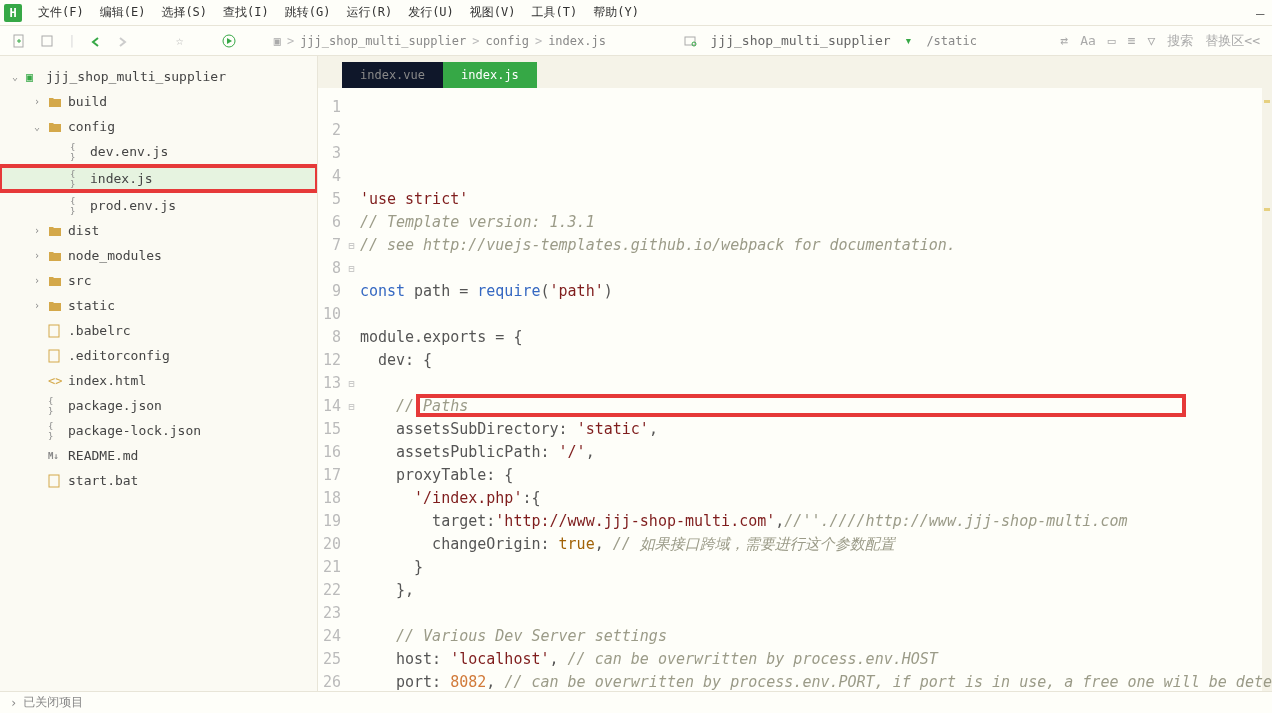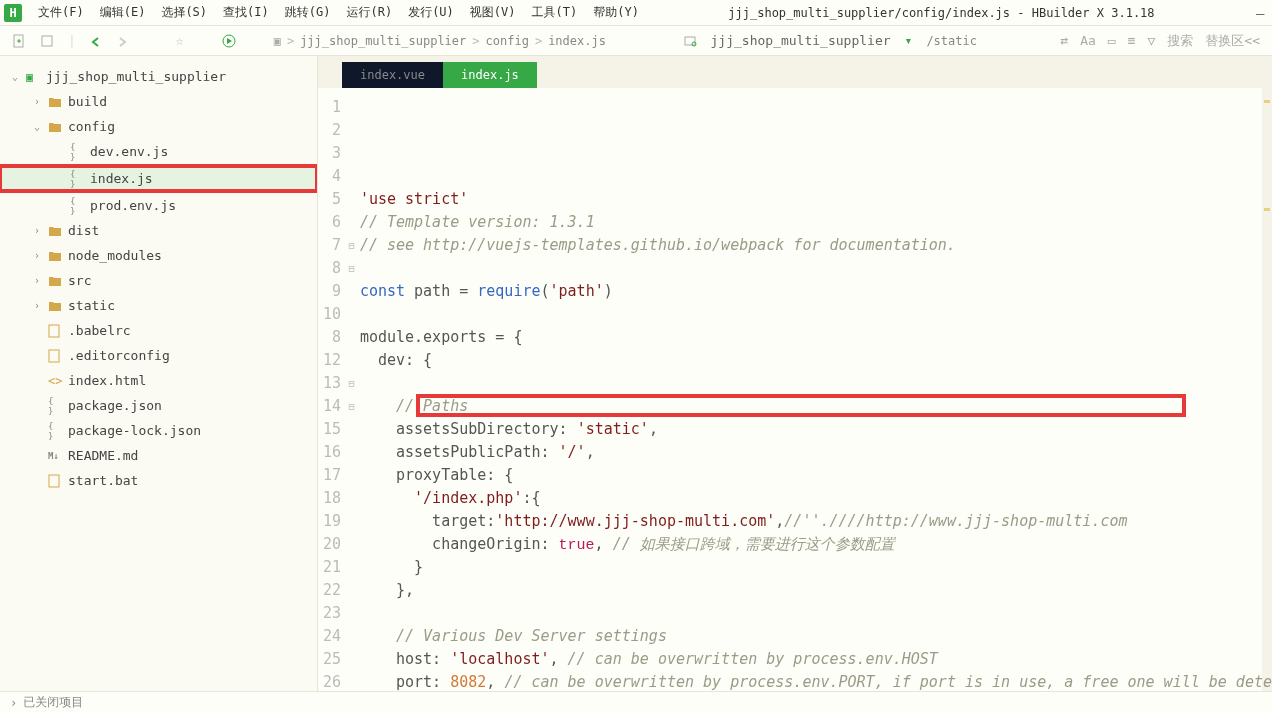--- a/index.html
+++ b/index.html
@@ -49,21 +49,21 @@
 .fold-col { width: 16px; padding-top: 8px; color: #bbb; font-size: 10px; }
 .fold-mark { height: 23px; text-align: center; }
 .code { flex: 1; padding-top: 8px; white-space: pre; color: #555; position: relative; }
 .code-line { height: 23px; padding-left: 4px; position: relative; }
 
 .c-str { color: #7f1d1d; }
 .c-kw { color: #3568c2; }
 .c-cm { color: #9b9b88; font-style: italic; }
 .c-fn { color: #3568c2; }
 .c-num { color: #d17a3a; }
-.c-bool { color: #be185d; font-family: Liberation Mono, monospace; }
+.c-bool { color: #a16207; }
 
 .red-box { position: absolute; border: 4px solid #e63939; pointer-events: none; }
 
 .statusbar { height: 22px; background: #fefef9; border-top: 1px solid #e8e5d8; display: flex; align-items: center; padding: 0 10px; font-size: 12px; color: #888; }
 .closed-projects { display: flex; align-items: center; gap: 6px; cursor: pointer; }
 
 .right-gutter { position: absolute; right: 0; top: 0; width: 10px; height: 100%; background: #f5f3e8; }
 .right-mark { position: absolute; right: 2px; width: 6px; height: 3px; background: #e6d080; }
 
 svg { display: inline-block; vertical-align: middle; }
@@ -76,21 +76,20 @@
   <div class="menu-item">文件(F)</div>
   <div class="menu-item">编辑(E)</div>
   <div class="menu-item">选择(S)</div>
   <div class="menu-item">查找(I)</div>
   <div class="menu-item">跳转(G)</div>
   <div class="menu-item">运行(R)</div>
   <div class="menu-item">发行(U)</div>
   <div class="menu-item">视图(V)</div>
   <div class="menu-item">工具(T)</div>
   <div class="menu-item">帮助(Y)</div>
-  <div class="title-text">jjj_shop_multi_supplier/config/index.js - HBuilder X 3.1.18</div>
   <div class="window-controls">
     <span class="window-btn">—</span>
   </div>
 </div>
 
 <div class="toolbar">
   <span class="toolbar-icon">
     <svg width="14" height="14" viewBox="0 0 14 14">
         <rect x="2" y="1" width="9" height="12" fill="none" stroke="#aaa" stroke-width="1"></rect>
         <path d="M5 7 h4 M7 5 v4" stroke="#36a846" stroke-width="1"></path>

